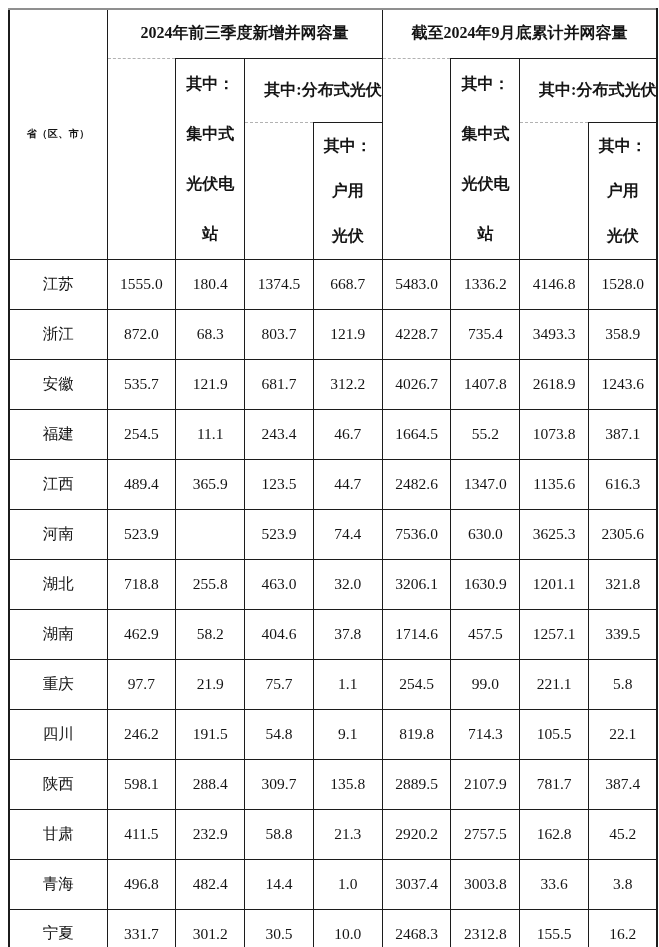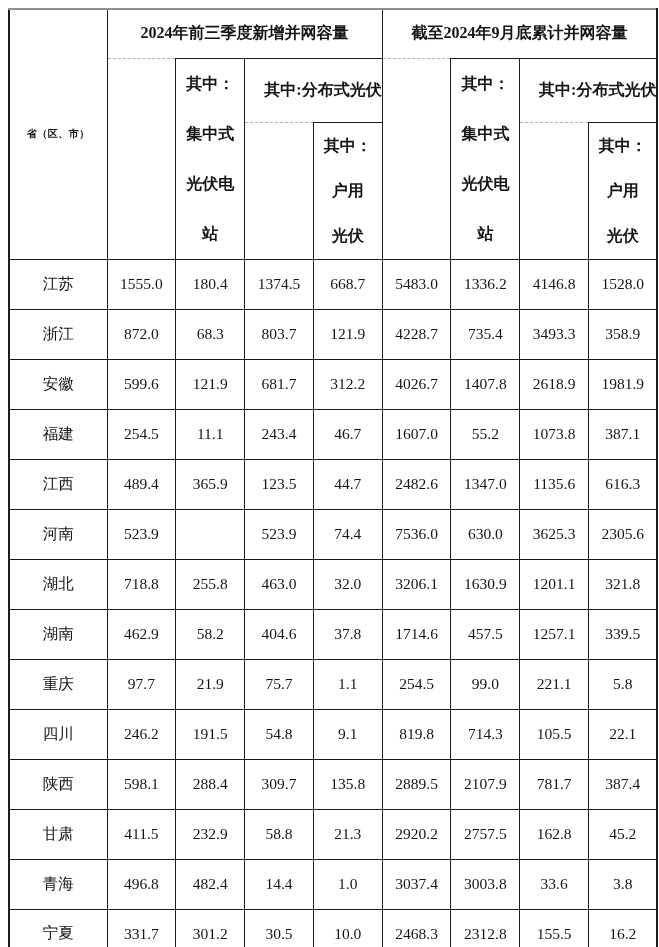--- a/index.html
+++ b/index.html
@@ -106,36 +106,36 @@
       <td class="num-cell">68.3</td>
       <td class="num-cell">803.7</td>
       <td class="num-cell">121.9</td>
       <td class="num-cell">4228.7</td>
       <td class="num-cell">735.4</td>
       <td class="num-cell">3493.3</td>
       <td class="num-cell">358.9</td>
     </tr>
     <tr>
       <td>安徽</td>
-      <td class="num-cell">599.6</td>
+      <td class="num-cell">535.7</td>
       <td class="num-cell">121.9</td>
       <td class="num-cell">681.7</td>
       <td class="num-cell">312.2</td>
       <td class="num-cell">4026.7</td>
       <td class="num-cell">1407.8</td>
       <td class="num-cell">2618.9</td>
-      <td class="num-cell">1981.9</td>
+      <td class="num-cell">1243.6</td>
     </tr>
     <tr>
       <td>福建</td>
       <td class="num-cell">254.5</td>
       <td class="num-cell">11.1</td>
       <td class="num-cell">243.4</td>
       <td class="num-cell">46.7</td>
-      <td class="num-cell">1607.0</td>
+      <td class="num-cell">1664.5</td>
       <td class="num-cell">55.2</td>
       <td class="num-cell">1073.8</td>
       <td class="num-cell">387.1</td>
     </tr>
     <tr>
       <td>江西</td>
       <td class="num-cell">489.4</td>
       <td class="num-cell">365.9</td>
       <td class="num-cell">123.5</td>
       <td class="num-cell">44.7</td>

